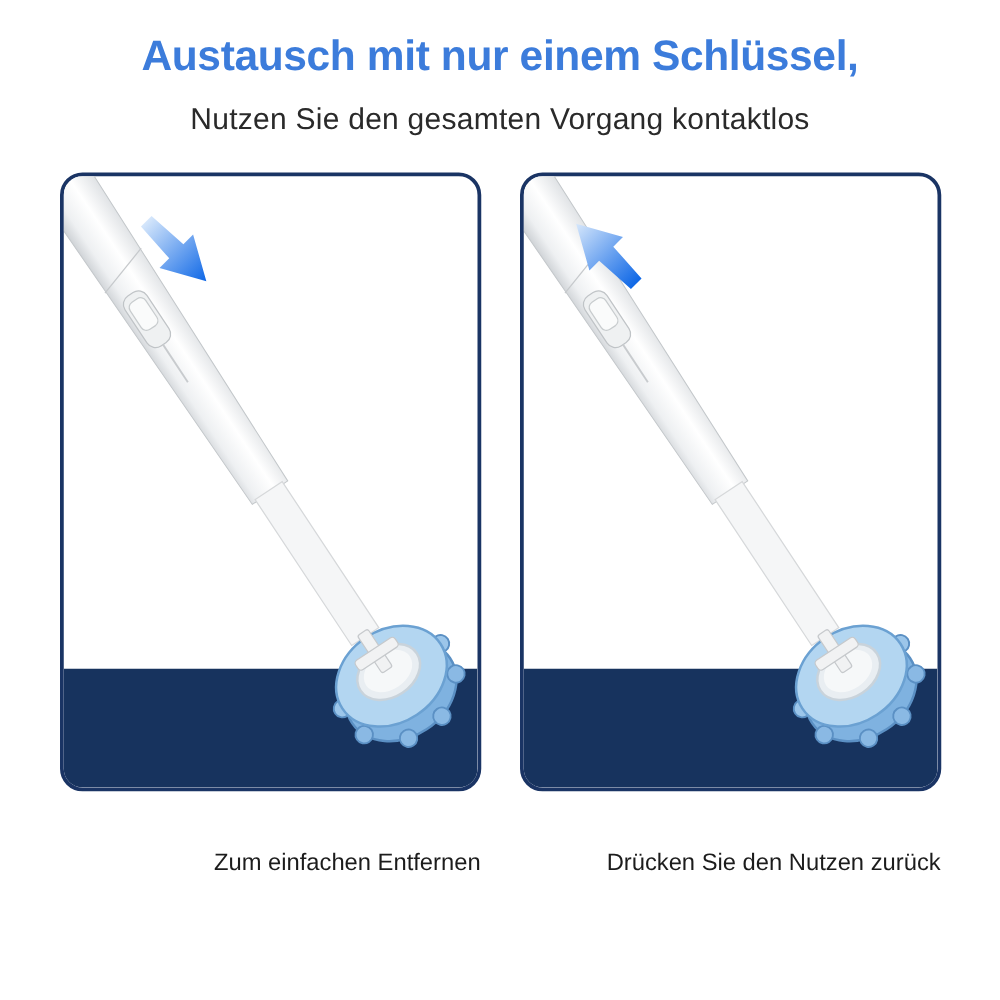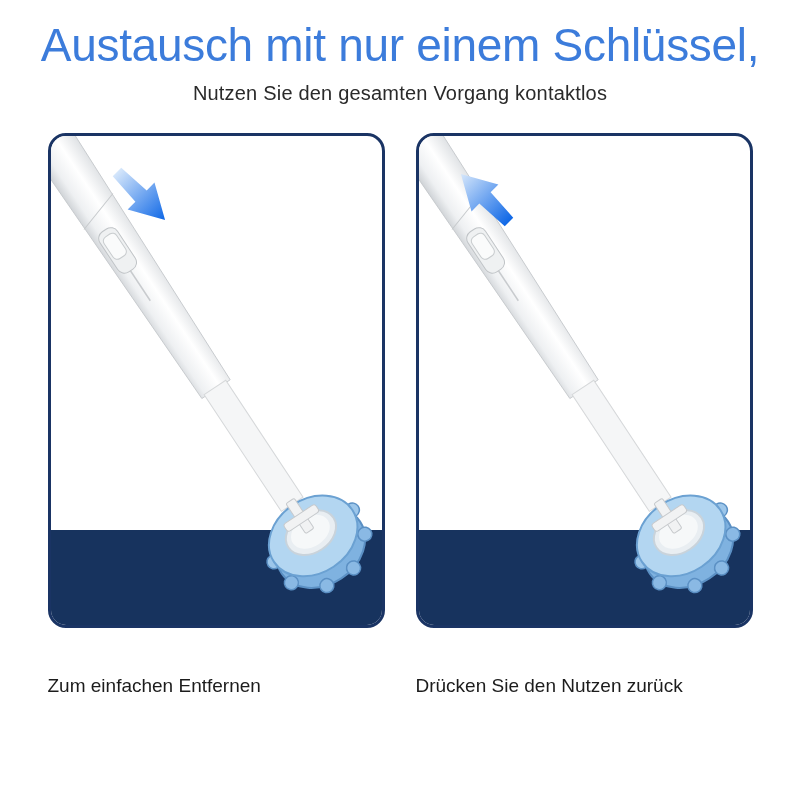--- a/index.html
+++ b/index.html
@@ -6,31 +6,31 @@
     --title-blue:#3c7cdb;
     --text-dark:#2a2a2a;
     --panel-border:#1a3464;
     --navy-fill:#17335e;
   }
   *{margin:0;padding:0;box-sizing:border-box;}
   html,body{width:800px;height:800px;background:#ffffff;overflow:hidden;
     font-family:"Liberation Sans","DejaVu Sans",sans-serif;}
   .page{width:800px;height:800px;position:relative;}
   .header{padding-top:24px;text-align:center;}
-  .title{font-size:46px;line-height:42px;font-weight:normal;color:var(--title-blue);
+  .title{font-size:34px;line-height:42px;font-weight:bold;color:var(--title-blue);
     letter-spacing:-0.3px;}
   .title .tline{display:block;}
-  .subtitle{margin-top:16px;font-size:20px;font-weight:500;color:var(--text-dark);
+  .subtitle{margin-top:16px;font-size:24px;font-weight:500;color:var(--text-dark);
     letter-spacing:0.2px;}
   .panels{display:flex;justify-content:center;gap:31px;margin-top:28px;}
   .panel{width:337px;height:495px;border:3px solid var(--panel-border);
     border-radius:18px;overflow:hidden;background:#ffffff;}
   .panel svg{display:block;}
   .captions{display:flex;justify-content:center;gap:31px;margin-top:44px;}
-  .caption{width:337px;text-align:left;font-size:19px;line-height:28px;
+  .caption{width:337px;text-align:right;font-size:19px;line-height:28px;
     color:#1c1c1c;}
 </style>
 </head>
 <body>
 
 <div class="page">
 
   <div class="header">
     <h1 class="title">
       <span class="tline">Austausch mit nur einem Schlüssel,</span>

